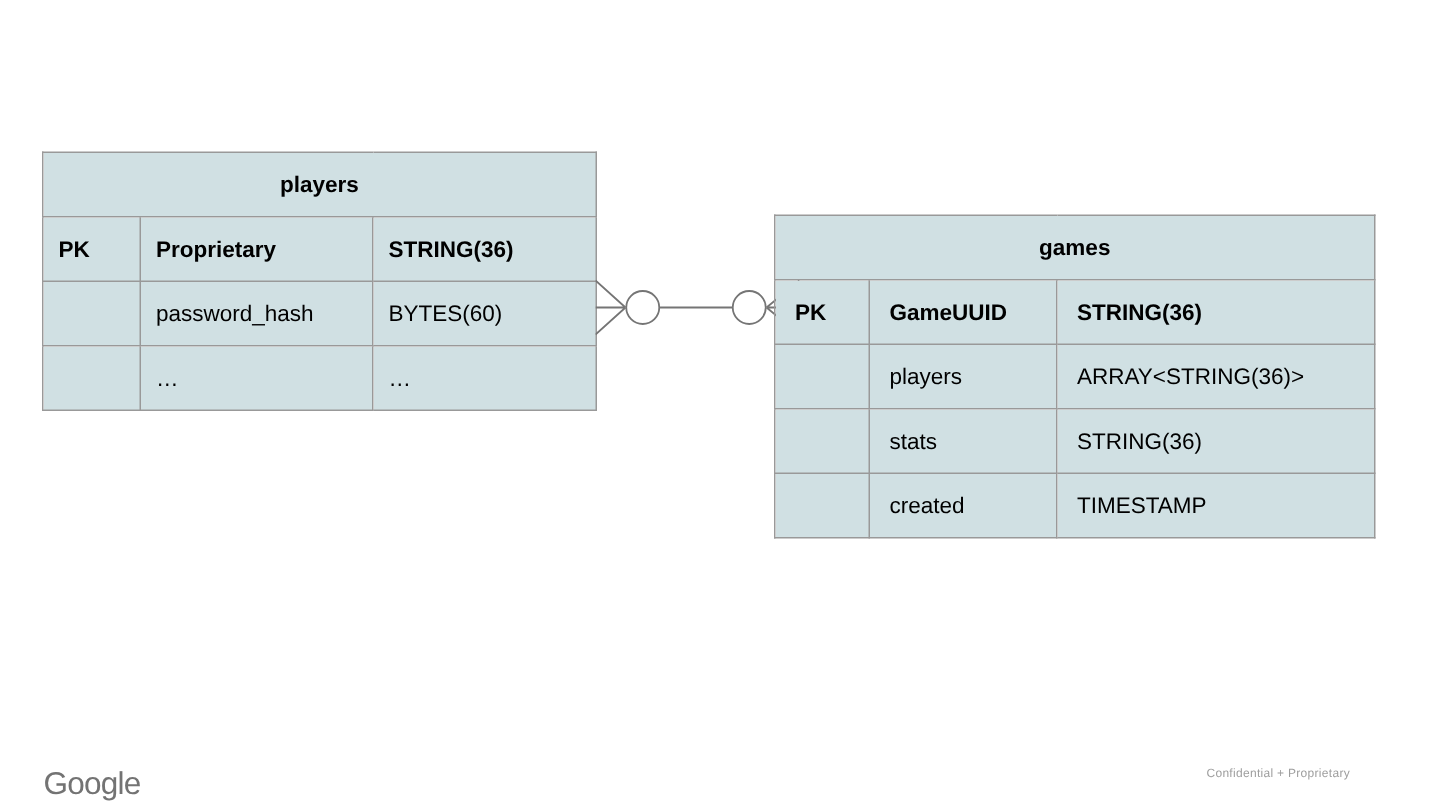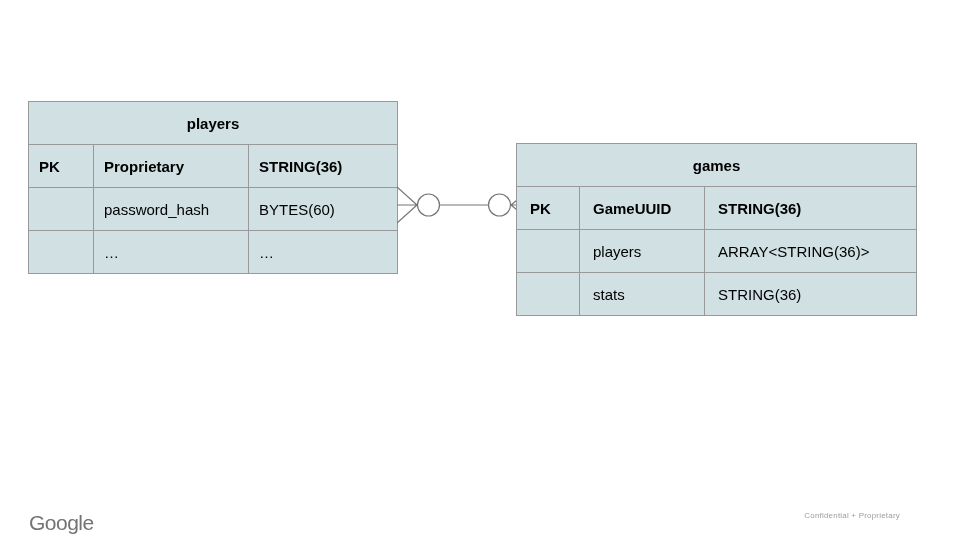--- a/index.html
+++ b/index.html
@@ -123,19 +123,24 @@
       <tr>
         <td class="cell-key"></td>
         <td>players</td>
         <td>ARRAY&lt;STRING(36)&gt;</td>
       </tr>
       <tr>
         <td class="cell-key"></td>
         <td>stats</td>
         <td>STRING(36)</td>
       </tr>
+      <tr>
+        <td class="cell-key"></td>
+        <td>created</td>
+        <td>TIMESTAMP</td>
+      </tr>
     </tbody>
   </table>
 
   <div class="google-logo">Google</div>
   <div class="confidential">Confidential + Proprietary</div>
 
 </div>
 
 </body></html>

